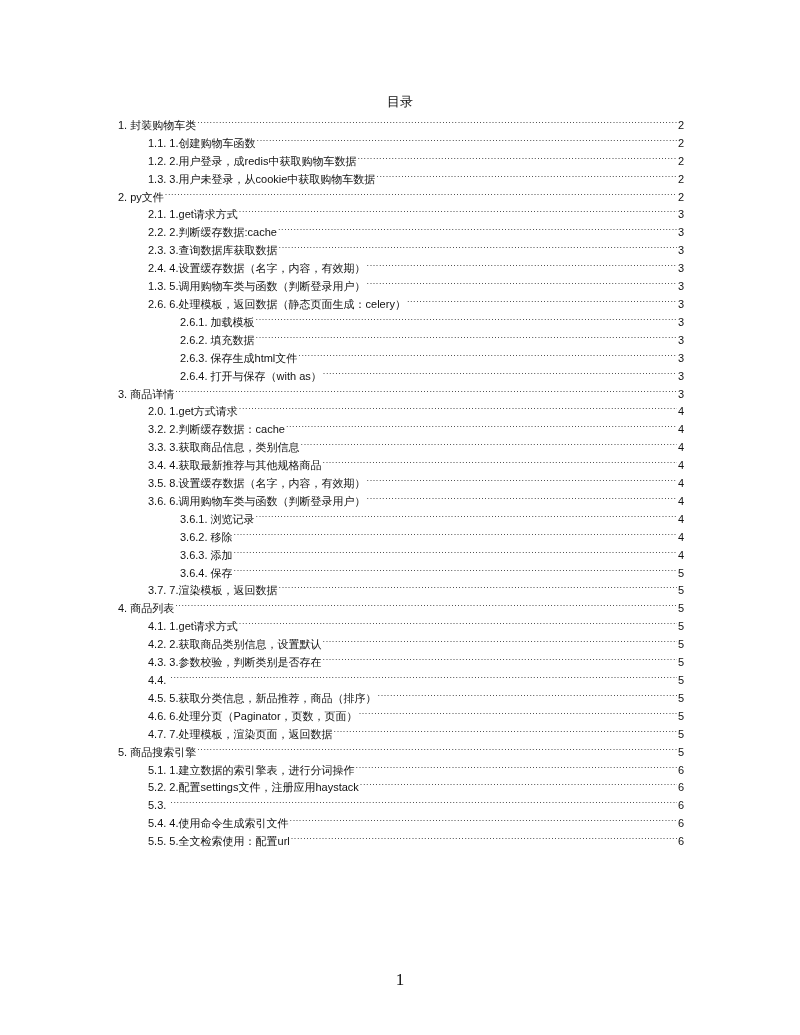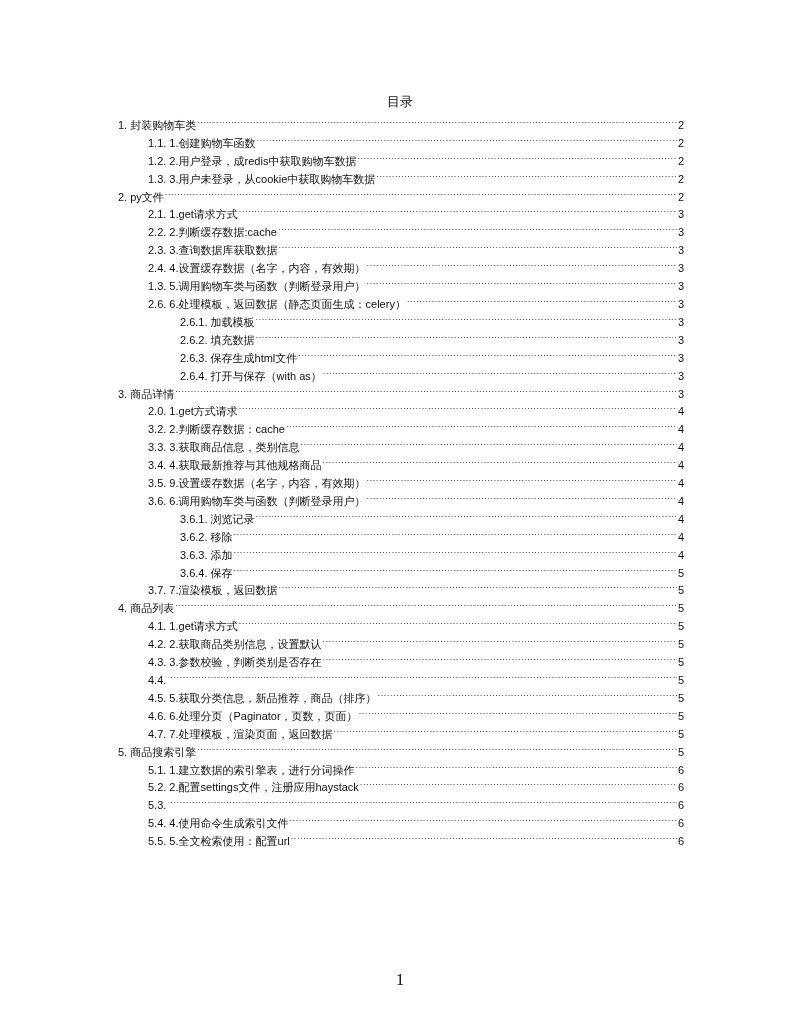--- a/index.html
+++ b/index.html
@@ -142,21 +142,21 @@
       <span class="pg">4</span>
     </div>
     <div class="row l2">
       <span class="num">3.4.</span>
       <span class="txt">4.获取最新推荐与其他规格商品</span>
       <span class="dots"></span>
       <span class="pg">4</span>
     </div>
     <div class="row l2">
       <span class="num">3.5.</span>
-      <span class="txt">9.设置缓存数据（名字，内容，有效期）</span>
+      <span class="txt">8.设置缓存数据（名字，内容，有效期）</span>
       <span class="dots"></span>
       <span class="pg">4</span>
     </div>
     <div class="row l2">
       <span class="num">3.6.</span>
       <span class="txt">6.调用购物车类与函数（判断登录用户）</span>
       <span class="dots"></span>
       <span class="pg">4</span>
     </div>
     <div class="row l3">

